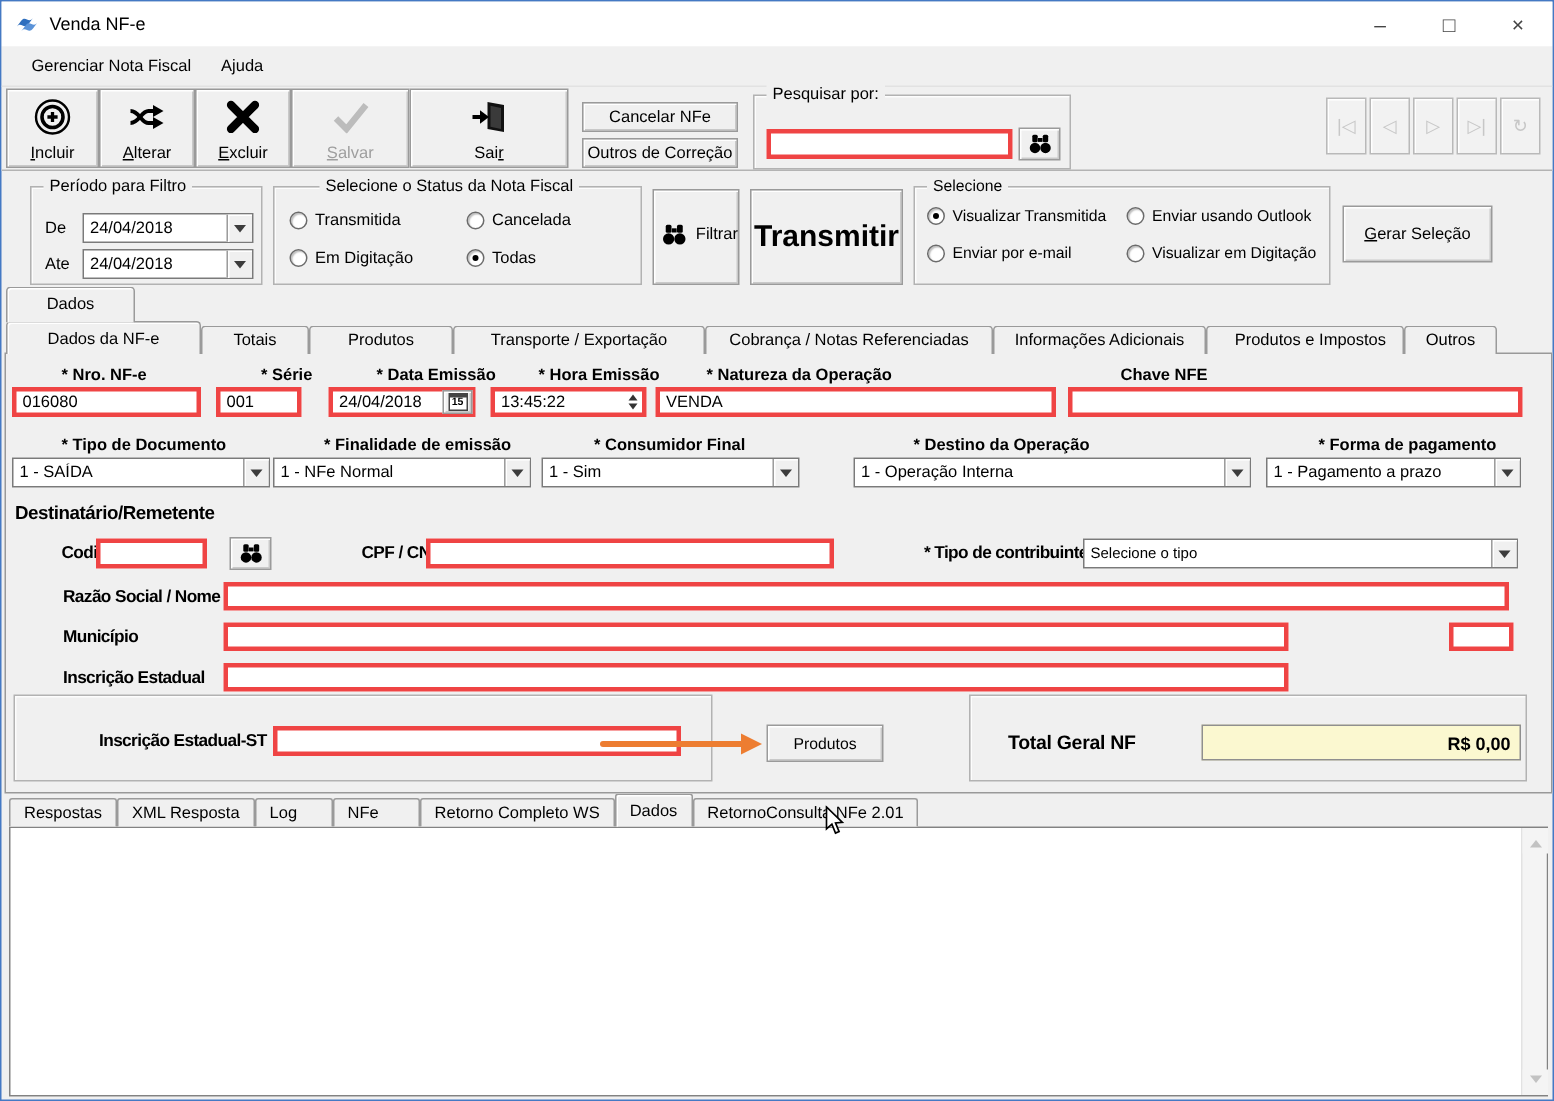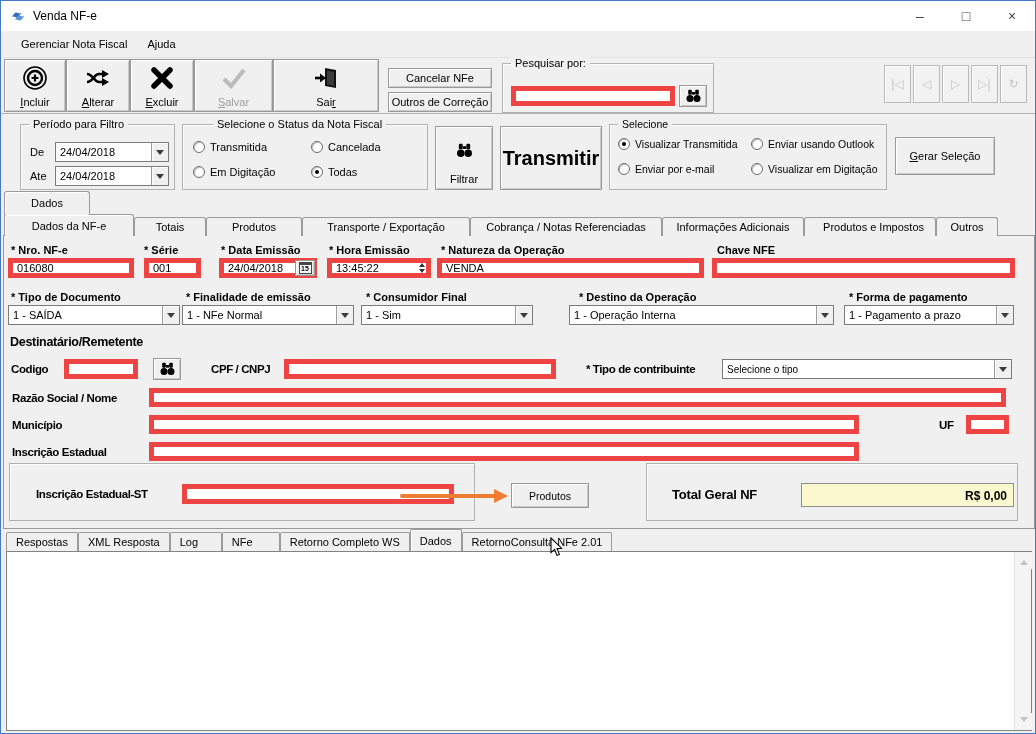--- a/index.html
+++ b/index.html
@@ -43,36 +43,36 @@
   .searchbox { width:212px; height:50px; margin:4px 0 0 10px; flex:none; }
   .search-input { position:absolute; left:8px; top:22px; width:164px; height:20px; }
   .search-btn { position:absolute; right:6px; top:21px; width:28px; height:22px;
                 display:flex; align-items:center; justify-content:center; }
   .navgroup { margin:6px 8px 0 auto; display:flex; gap:2px; }
   .navbtn { width:27px; height:38px; display:flex; align-items:center; justify-content:center;
             color:#c7c7c7; font-size:12px; border:1px solid #b9b9b9;
             box-shadow: inset 1px 1px 0 #fff; background:#f2f2f2; }
 
   
-  .tin { position:absolute; height:20px; border:5px solid #ef4444; background:#fff;
+  .tin { position:absolute; height:20px; border:3px solid #ef4444; background:#fff;
          font-family:"Liberation Sans",sans-serif; font-size:11px; padding:0 4px; }
   .combo { position:absolute; height:20px; border:1px solid #7a7a7a; background:#fff;
            display:flex; align-items:center; }
   .combo-text { flex:1; padding:0 4px; white-space:nowrap; overflow:hidden; }
   .combo-btn { width:17px; height:100%; background:#f0f0f0; border-left:1px solid #9c9c9c;
                box-shadow: inset 1px 1px 0 #fff; display:flex; align-items:center; justify-content:center; flex:none; }
   .dn-arrow { width:0; height:0; border:4px solid transparent; border-top:5px solid #3c3c3c; margin-top:5px; }
 
   
   .filterrow { position:absolute; top:113px; left:0; right:0; height:76px;
                display:flex; gap:7px; padding:8px 4px 0 19px;align-items:flex-end; }
   .gb-periodo { width:155px; height:66px; flex:none; }
   .gb-status  { width:246px; height:66px; flex:none; }
   .gb-selecione { width:278px; height:66px; flex:none; font-size:10.5px; }
-  .btn-filtrar { width:58px; height:64px; display:flex; flex-direction:column; align-items:center;
+  .btn-filtrar { width:58px; height:64px; display:flex; flex-direction:row; align-items:center;
                  justify-content:flex-end; padding-bottom:4px; flex:none; }
   .btn-filtrar .ticon { flex:1; display:flex; align-items:center; justify-content:center; }
   .btn-transmitir { width:102px; height:64px; display:flex; align-items:center; justify-content:center;
                     font-weight:bold; font-size:20px; flex:none; }
   .btn-gerar { width:100px; height:38px; align-self:center; margin-left:auto; margin-right:36px;
                display:flex; align-items:center; justify-content:center; flex:none; }
   .radio-row { position:absolute; display:flex; align-items:center; gap:5px; white-space:nowrap; }
   .radio { width:12px; height:12px; border-radius:50%; background:#fff; border:1px solid #6b6b6b;
            box-shadow: inset 1px 1px 1px rgba(0,0,0,.25); position:relative; flex:none; }
   .radio.sel::after { content:""; position:absolute; left:3px; top:3px; width:4px; height:4px;
@@ -86,21 +86,21 @@
   .tab { border:1px solid #9a9a9a; border-bottom:none; border-radius:3px 3px 0 0;
          background:#f0f0f0; padding:3px 14px 0; height:20px; white-space:nowrap; }
   .tab.sel { height:24px; padding-top:5px; box-shadow: inset 1px 1px 0 #fff; position:relative; }
   .dtab { height:19px; padding:3px 11px 0; }
   .dtab.sel { height:22px; padding-top:5px; }
 
   
   .content { position:absolute; top:234px; left:2px; width:1032px; height:294px;
              border:1px solid #999; background:#f0f0f0; }
   .abs { position:absolute; }
-  .flabel { position:absolute; font-weight:bold; white-space:nowrap; }
+  .flabel { position:absolute; font-weight:bold; white-space:nowrap;margin-left:30px; }
   .clabel { letter-spacing:-0.4px; font-size:11.5px; }
   .cal-btn { position:absolute; width:20px; height:16px; display:flex; align-items:center;
              justify-content:center; }
   .cal { width:13px; height:12px; background:#fff; border:1px solid #444; border-top:3px solid #444;
          font-size:7px; line-height:8px; text-align:center; font-weight:bold; }
   .spin { position:absolute; width:16px; height:18px; display:flex; flex-direction:column; }
   .spin > div { flex:1; display:flex; align-items:center; justify-content:center; }
   .tri-up { width:0; height:0; border:3px solid transparent; border-bottom:4px solid #333; }
   .tri-dn { width:0; height:0; border:3px solid transparent; border-top:4px solid #333; }
   .section-h { position:absolute; font-weight:bold; font-size:12.5px; letter-spacing:-0.3px; }

